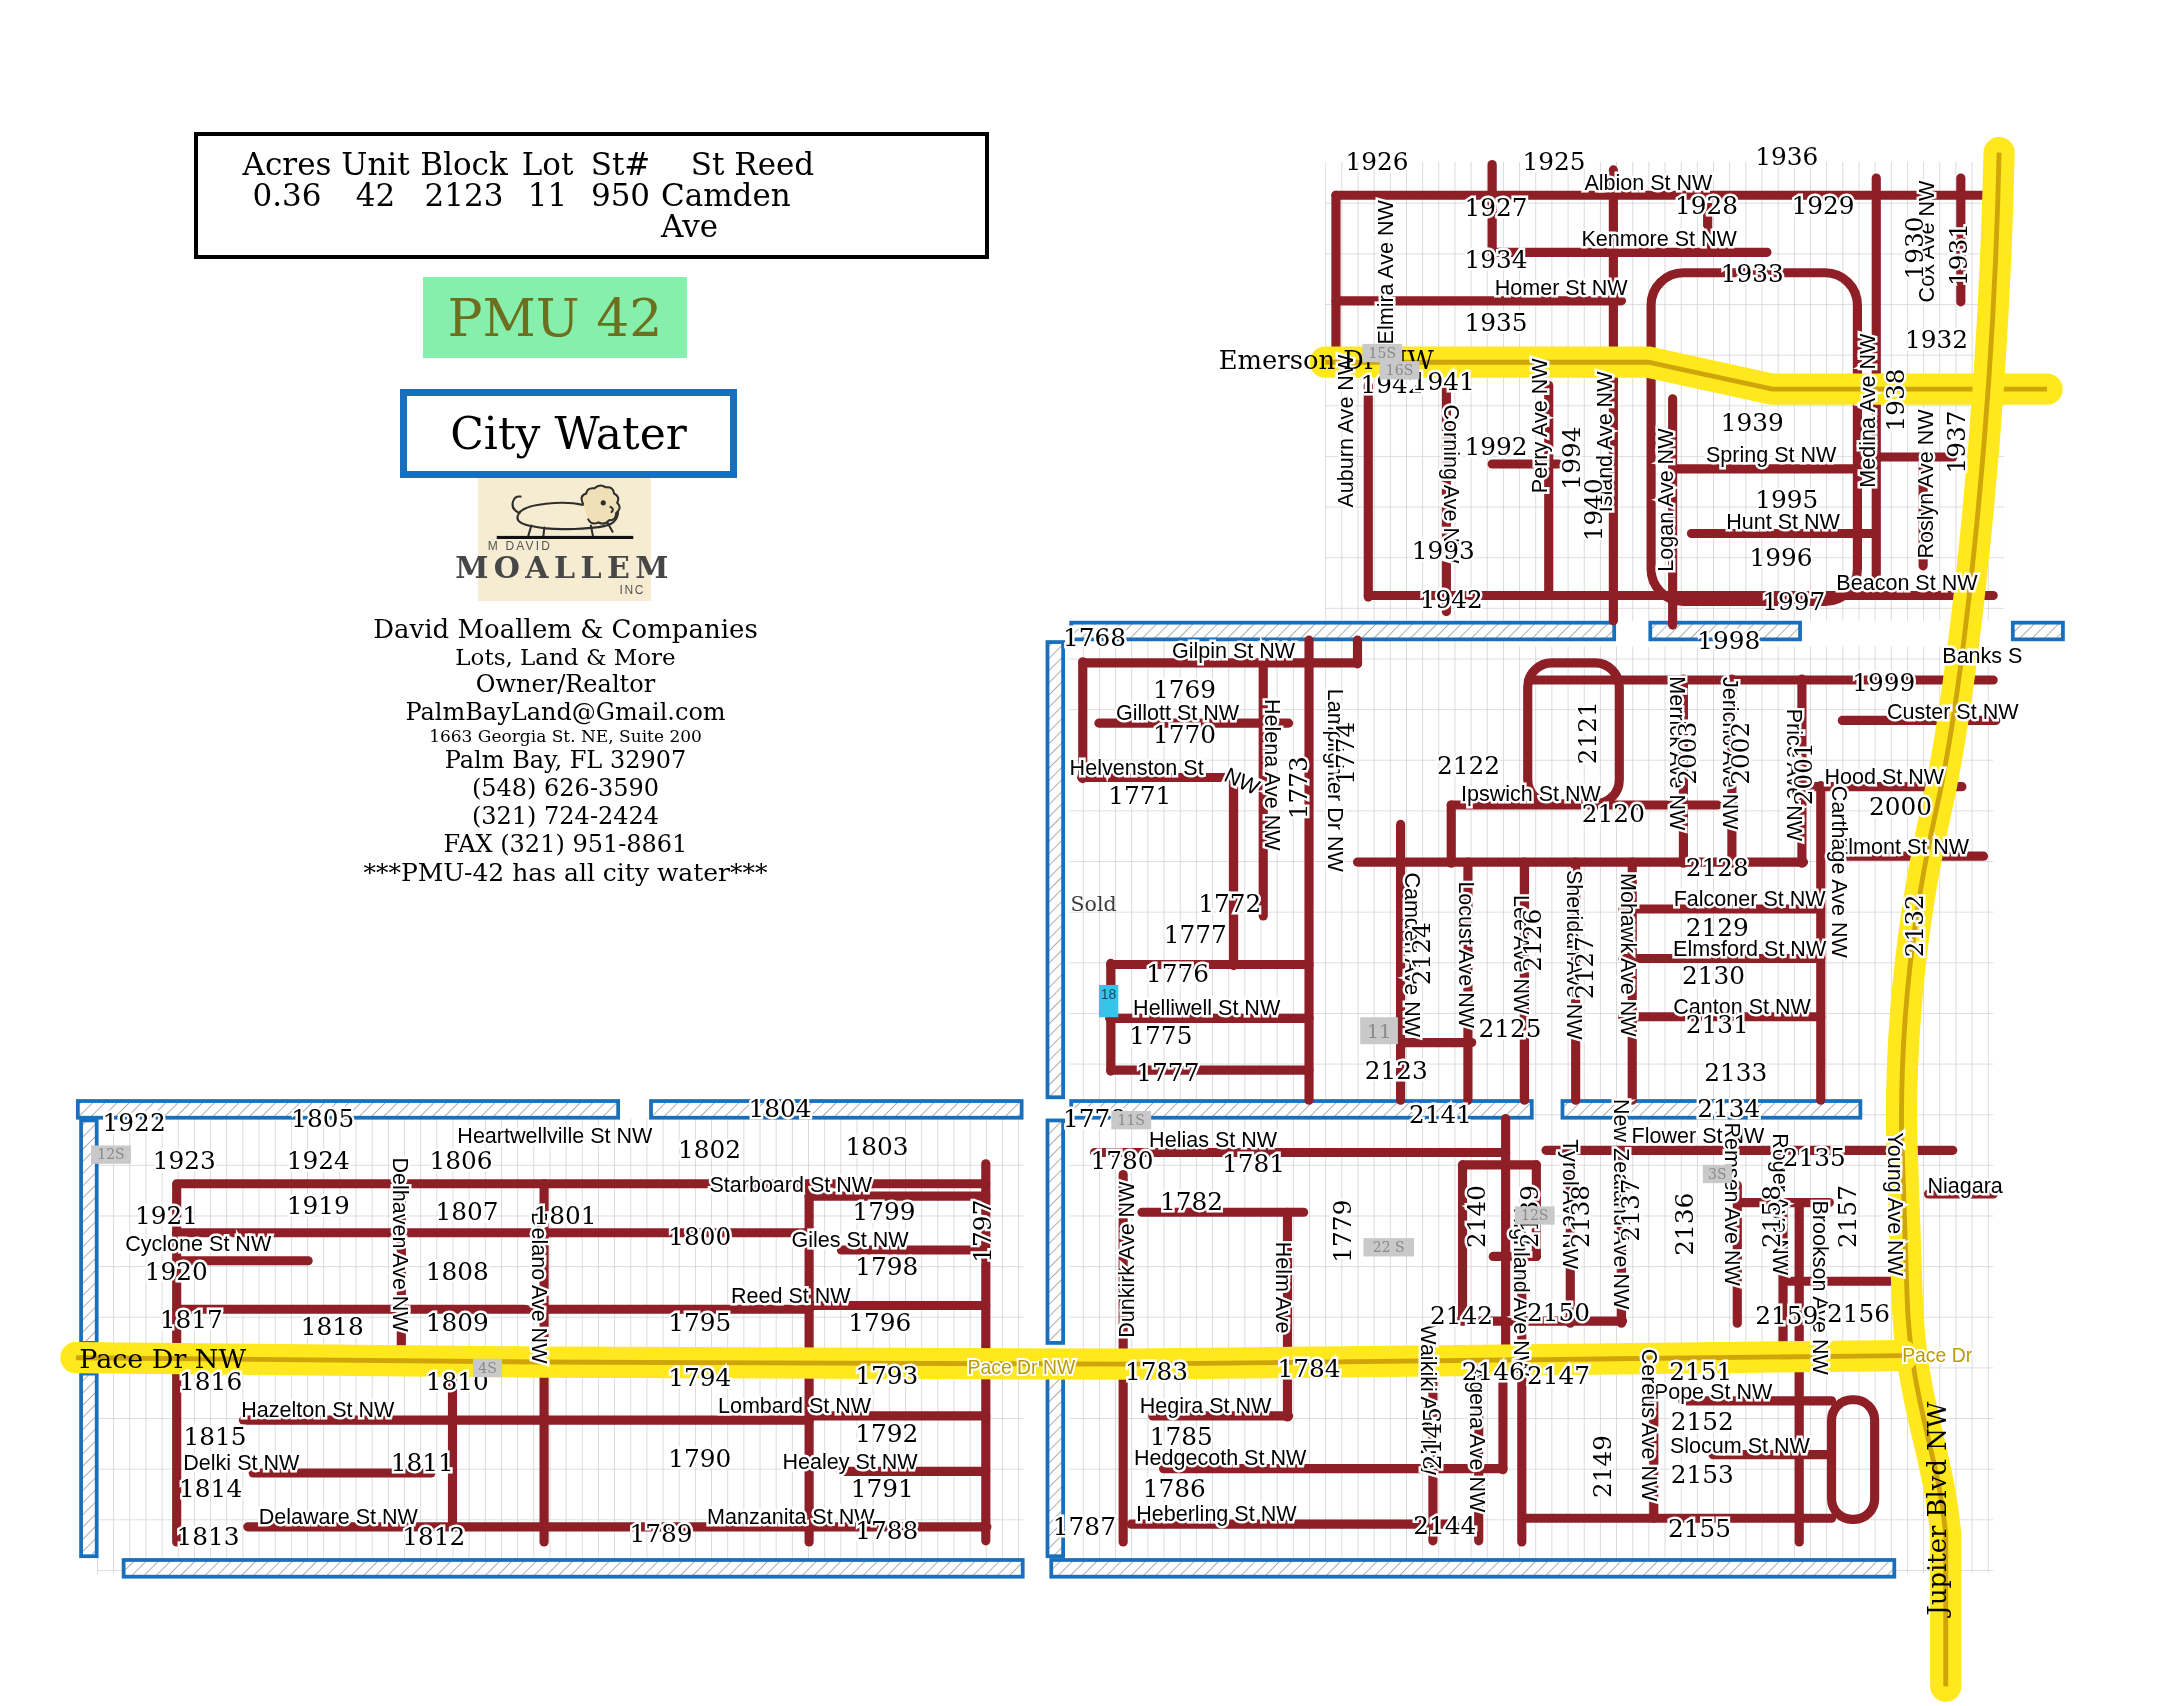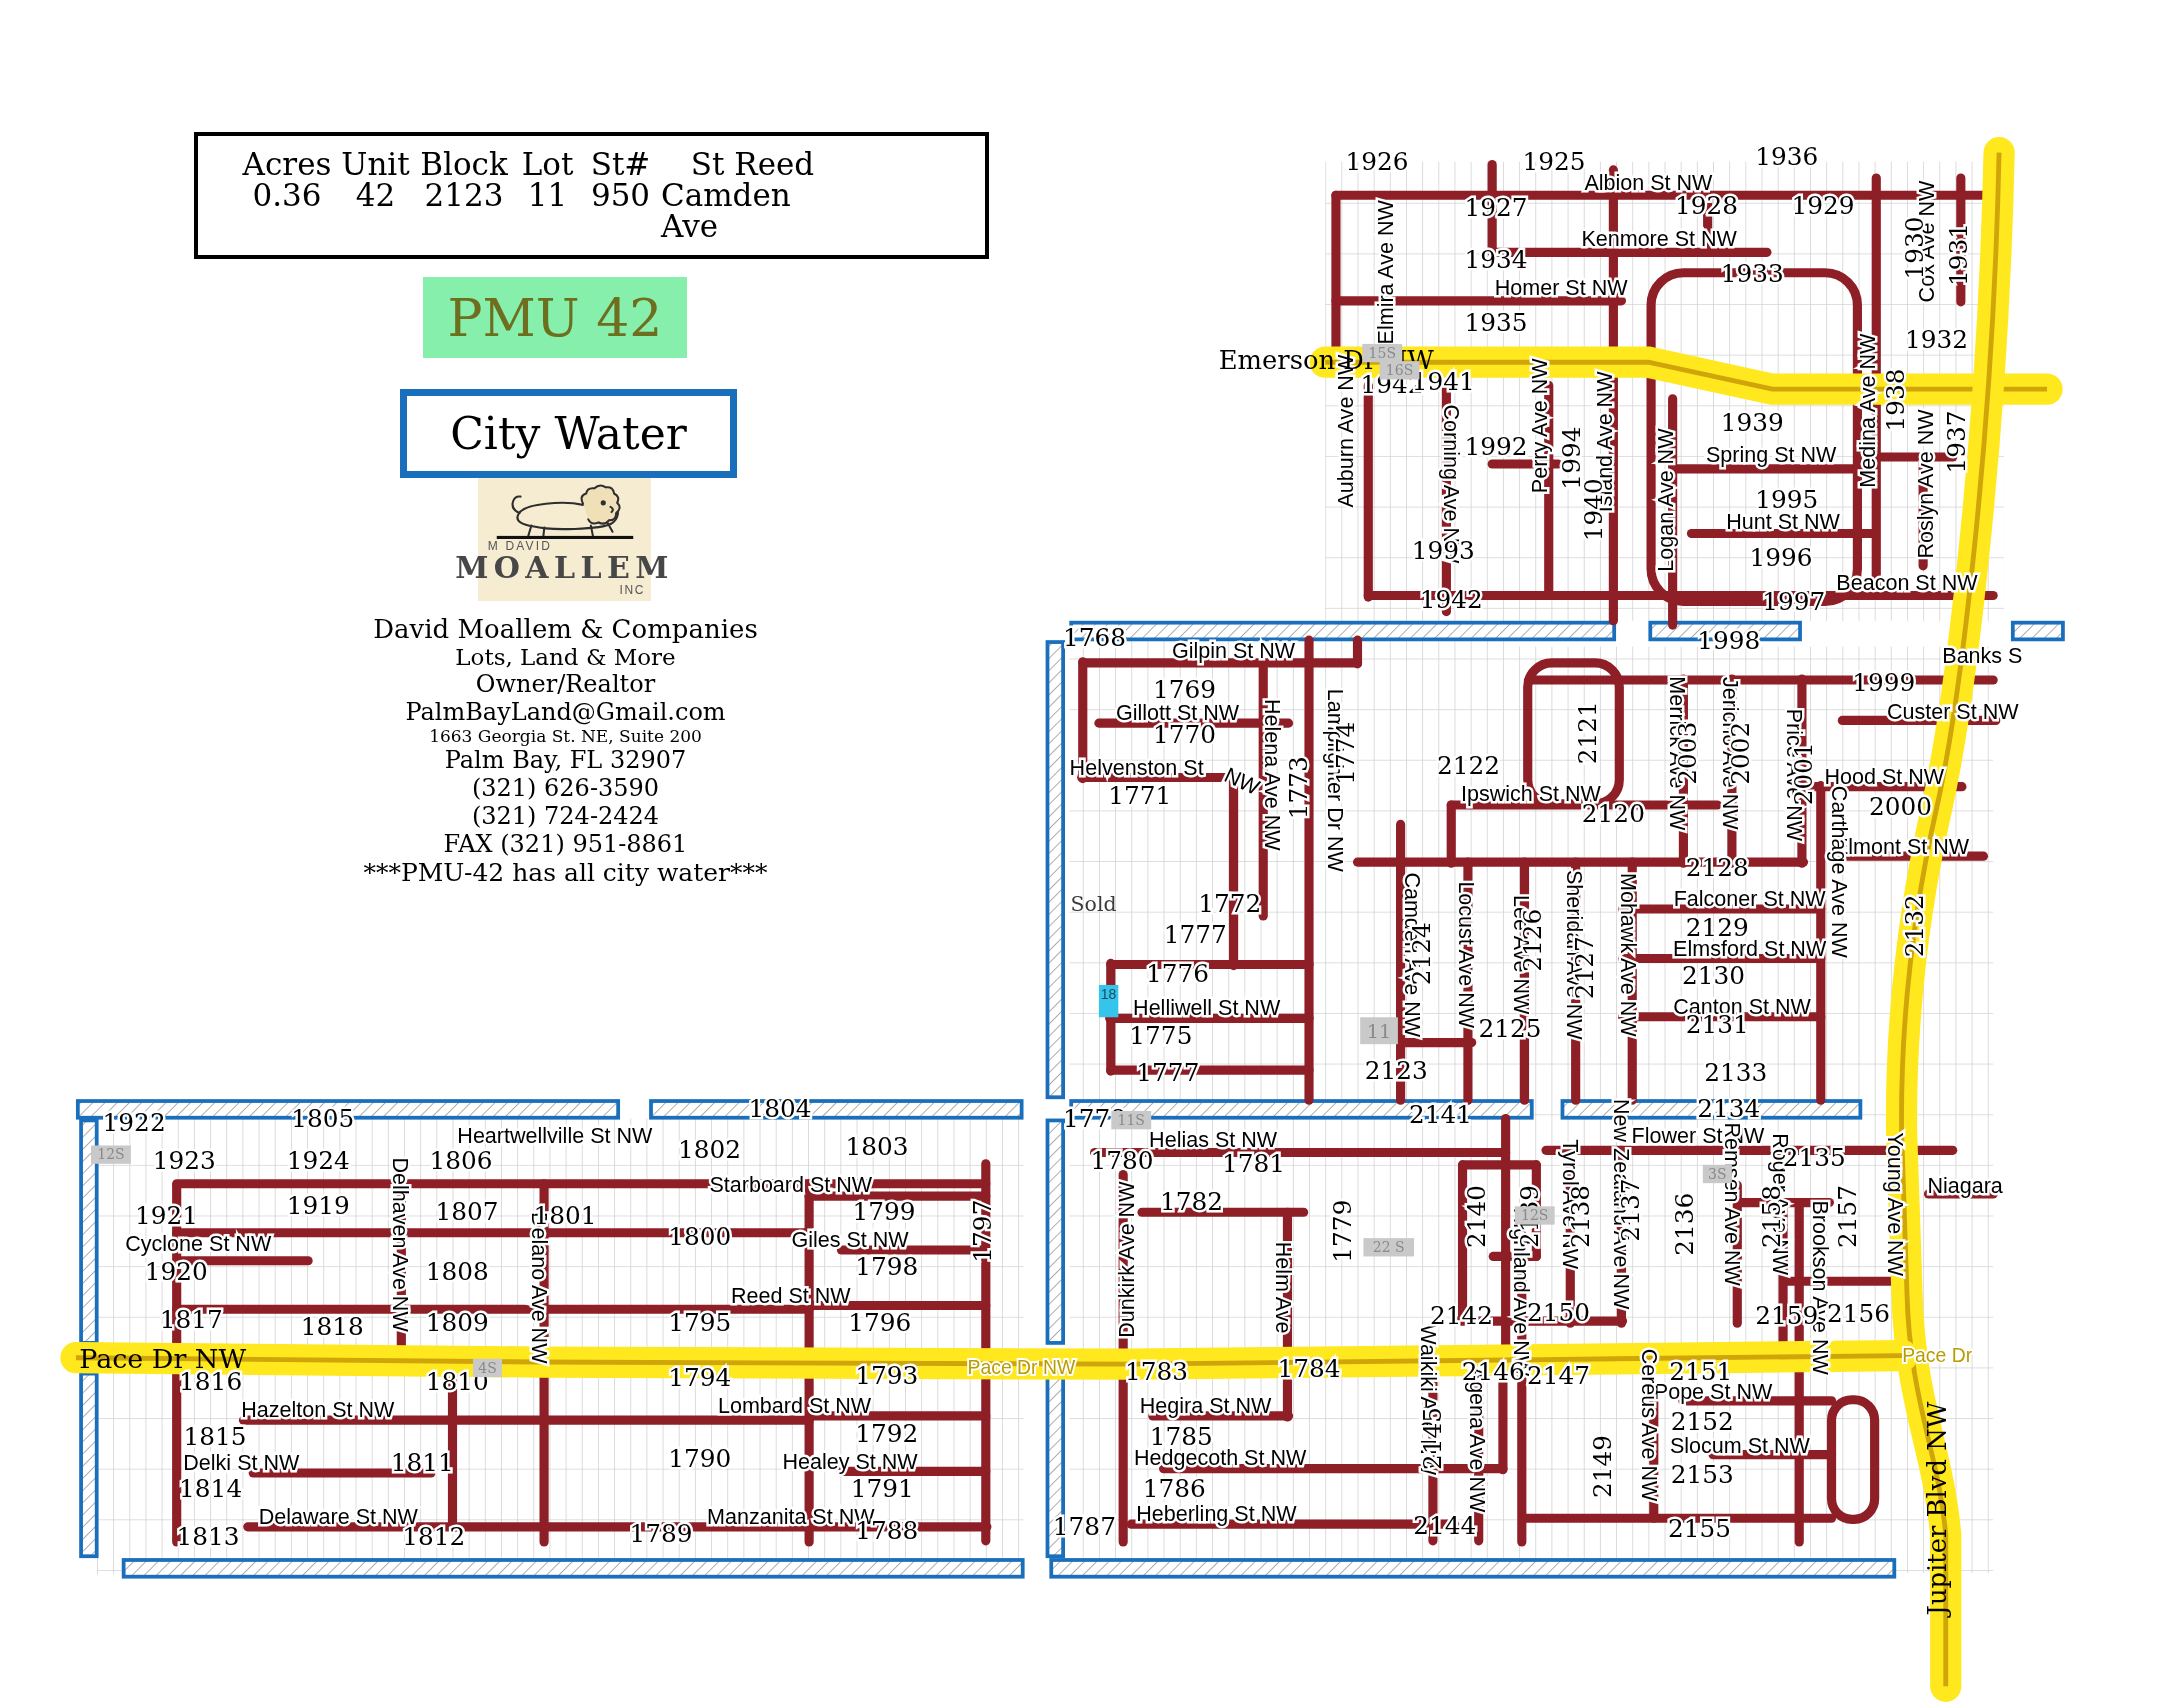--- a/index.html
+++ b/index.html
@@ -83,21 +83,21 @@
     <div class="l3">INC</div>
   </div>
 
   <div class="contact">
     <div class="c-company">David Moallem &amp; Companies</div>
     <div class="c-tag">Lots, Land &amp; More</div>
     <div class="c-role">Owner/Realtor</div>
     <div class="c-mail">PalmBayLand@Gmail.com</div>
     <div class="c-a1">1663 Georgia St. NE, Suite 200</div>
     <div class="c-a2">Palm Bay, FL   32907</div>
-    <div class="c-p1">(321) 626-3590</div>
+    <div class="c-p1">(548) 626-3590</div>
     <div class="c-p2">(321) 724-2424</div>
     <div class="c-fax">FAX (321) 951-8861</div>
     <div class="c-note">***PMU-42 has all city water***</div>
   </div>
 
   <svg id="map" width="2172" height="1707" viewBox="0 0 4032 3168">
     <defs>
       <pattern id="lots" width="30" height="94" patternUnits="userSpaceOnUse">
         <rect width="30" height="94" fill="#ffffff"></rect>
         <path d="M0,0 H30 M0,0 V94" stroke="#cccccc" stroke-width="3" fill="none"></path>

